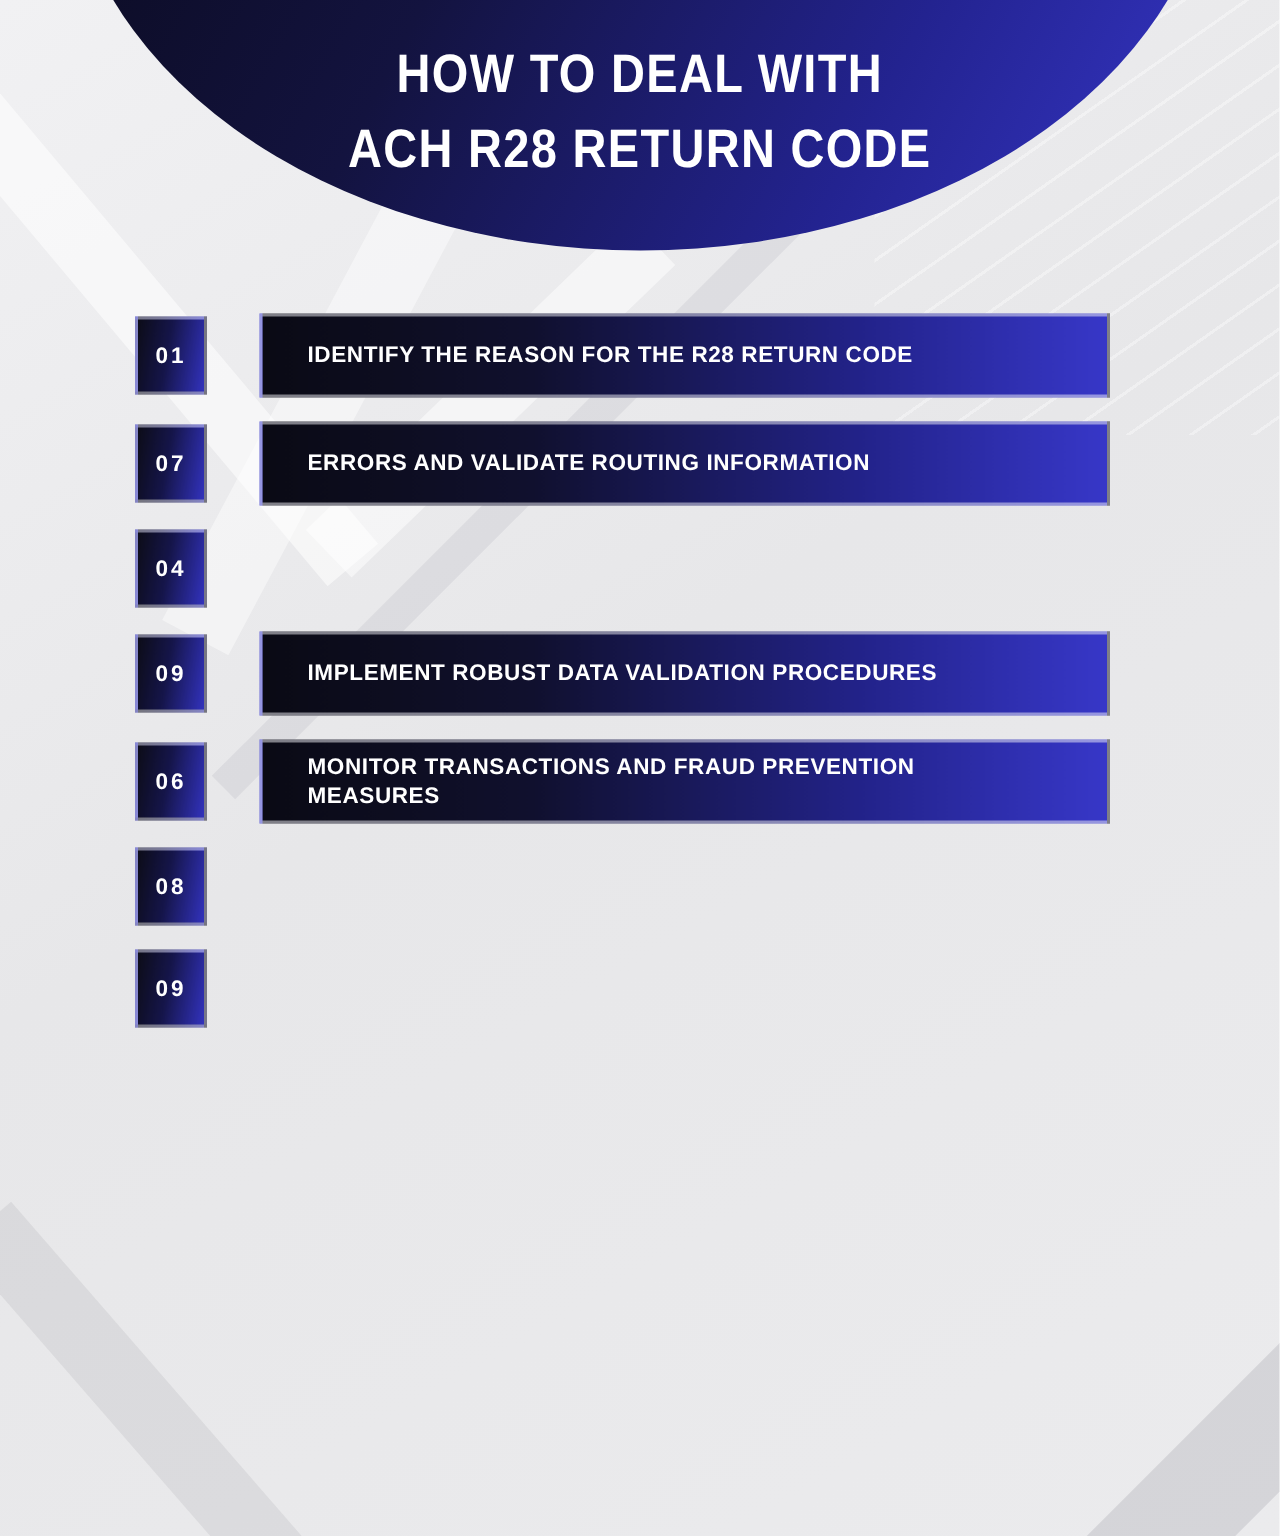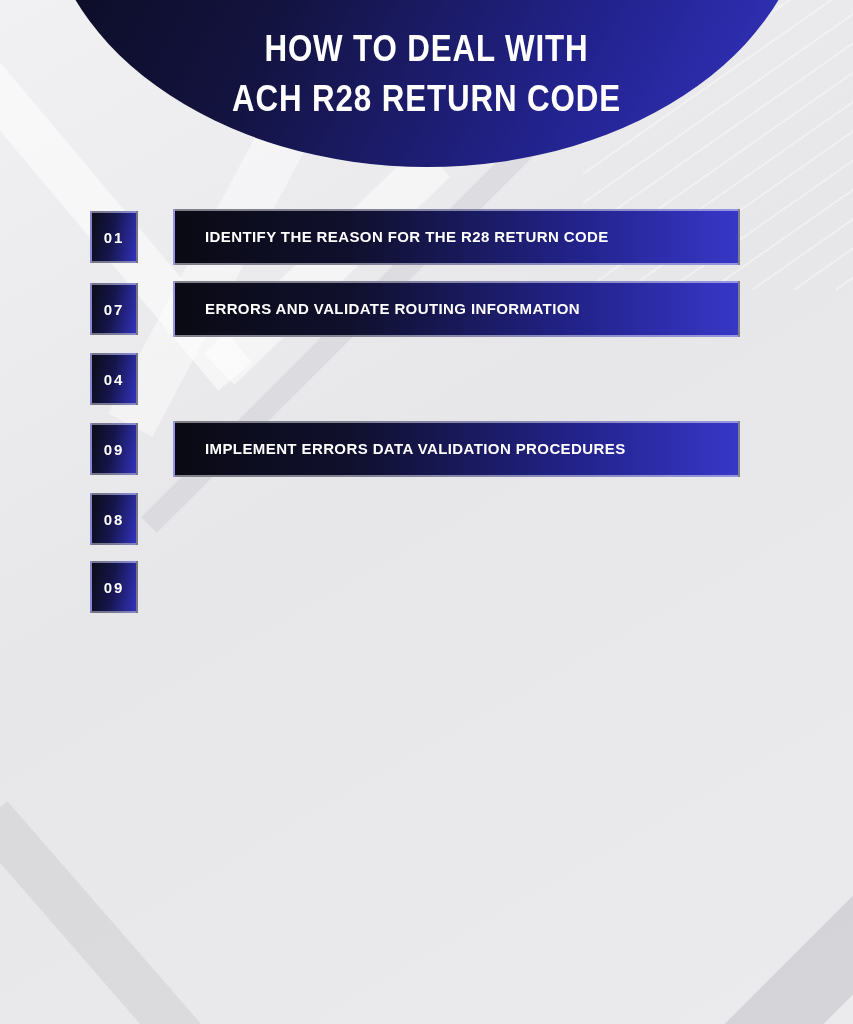--- a/index.html
+++ b/index.html
@@ -95,24 +95,30 @@
   </div>
 
 
   <div class="row">
     <div class="badge">04</div>
   </div>
 
   <div class="row">
     <div class="badge">09</div>
     <div class="bar">
-      <span class="bar-label">IMPLEMENT ERRORS DATA VALIDATION PROCEDURES</span>
+      <span class="bar-label">IMPLEMENT ROBUST DATA VALIDATION PROCEDURES</span>
     </div>
   </div>
 
+  <div class="row">
+    <div class="badge">06</div>
+    <div class="bar">
+      <span class="bar-label">MONITOR TRANSACTIONS AND FRAUD PREVENTION MEASURES</span>
+    </div>
+  </div>
 
   <div class="row">
     <div class="badge">08</div>
   </div>
 
 
   <div class="row">
     <div class="badge">09</div>
   </div>
 

